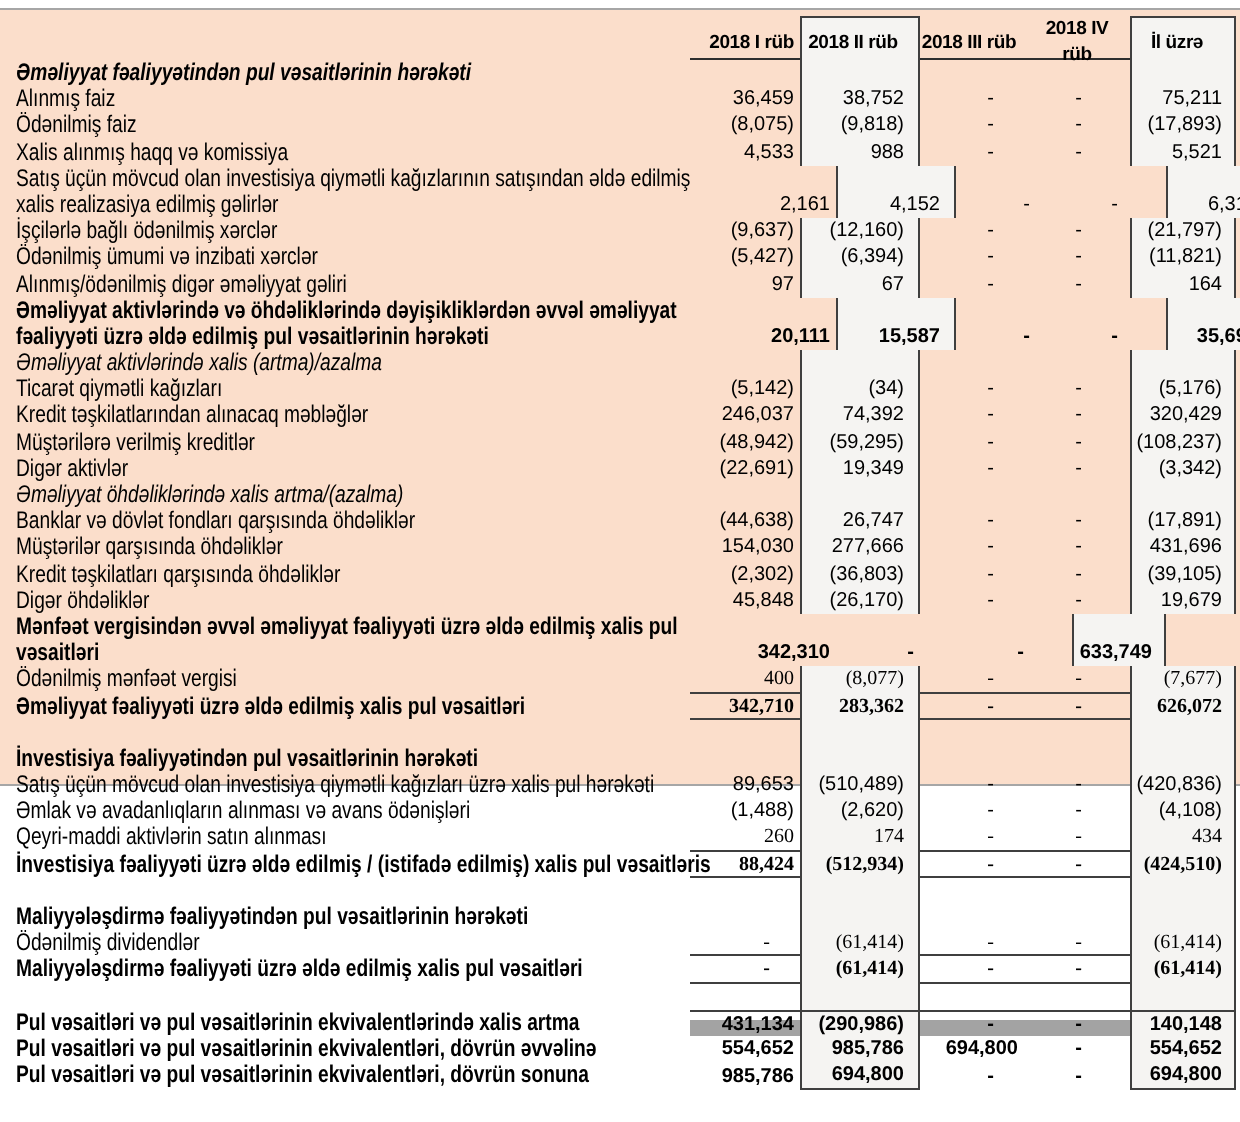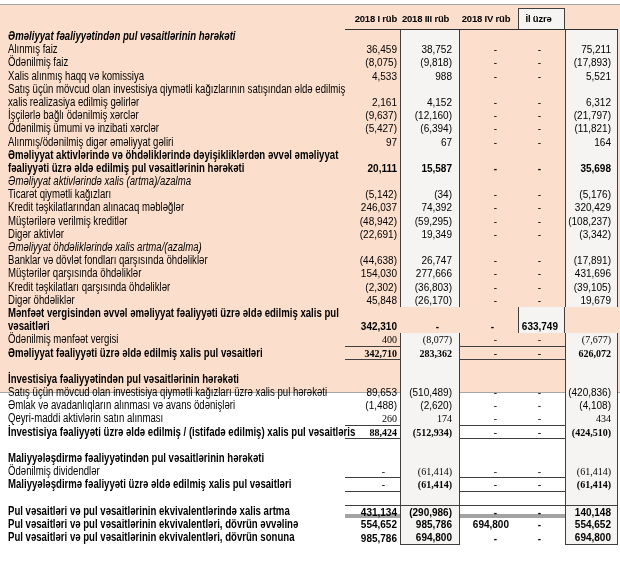--- a/index.html
+++ b/index.html
@@ -8,21 +8,21 @@
     width:620px; height:561px; background:#ffffff;
     font-family:"Liberation Sans", sans-serif; color:#000;
     overflow:hidden;
   }
   .frame {
     margin-top:4px; height:389px; background:#fbdecb;
     border-top:1px solid #a6a6a6; border-bottom:1px solid #a6a6a6;
     padding:3px 0 0 8px;
   }
   .row { display:flex; height:var(--rh); }
-  .row.r2 { height:calc(var(--rh) * 2); }
+  .row.r2 { height:calc(var(--rh) * 2);gap:18px; }
   :root { --rh:13.2px; }
 
   .label {
     width:337px; font-size:12px; white-space:nowrap; overflow:visible;
   }
   .label .line { display:block; height:var(--rh); line-height:var(--rh); }
   .label .lt { display:inline-block; transform:scaleX(0.8); transform-origin:0 50%; white-space:nowrap; }
   .label.bold { font-weight:bold; }
   .label.bold-italic { font-weight:bold; font-style:italic; }
   .label.italic { font-style:italic; }
@@ -42,40 +42,41 @@
   .c3.dash { padding-right:21px; }
   .c4.dash { padding-right:24px; }
 
   .box {
     background:#f5f4f2;
     border-left:1px solid #3f3f3f; border-right:1px solid #3f3f3f;
   }
   .bclose { border-bottom:1px solid #3f3f3f; }
   .bt  { border-top:1px solid #3f3f3f; }
   .bb  { border-bottom:1px solid #3f3f3f;font-family:Liberation Serif, serif; }
-  .bbt { border-bottom:4px solid #a3a3a3; }
+  .bbt { border-bottom:8px solid #a3a3a3; }
 
   .header-row { height:22px; }
   .header-nums { border-bottom:1.5px solid #2e2e2e; }
   .header-nums .c {
     align-items:center; justify-content:center;
     font-weight:bold; font-size:9.5px; letter-spacing:-0.2px;
   }
   .header-nums .c1 { justify-content:flex-end; padding-right:3px; }
   .header-nums .htop { border-top:1px solid #3f3f3f; }
 </style>
 </head>
 <body>
 
 <div class="frame">
   <div>
     <div class="row header-row">
       <div class="label"></div>
       <div class="nums header-nums">
         <div class="c c1">2018 I rüb</div>
+        <div class="c c2 box htop">2018 II rüb</div>
         <div class="c c3">2018 III rüb</div>
         <div class="c c4">2018 IV rüb</div>
         <div class="c c5 box htop">İl üzrə</div>
       </div>
     </div>
     <div id="rows">
         <div class="row">
           <div class="label bold-italic">
             <span class="line"><span class="lt">Əməliyyat fəaliyyətindən pul vəsaitlərinin hərəkəti</span></span>
           </div>

